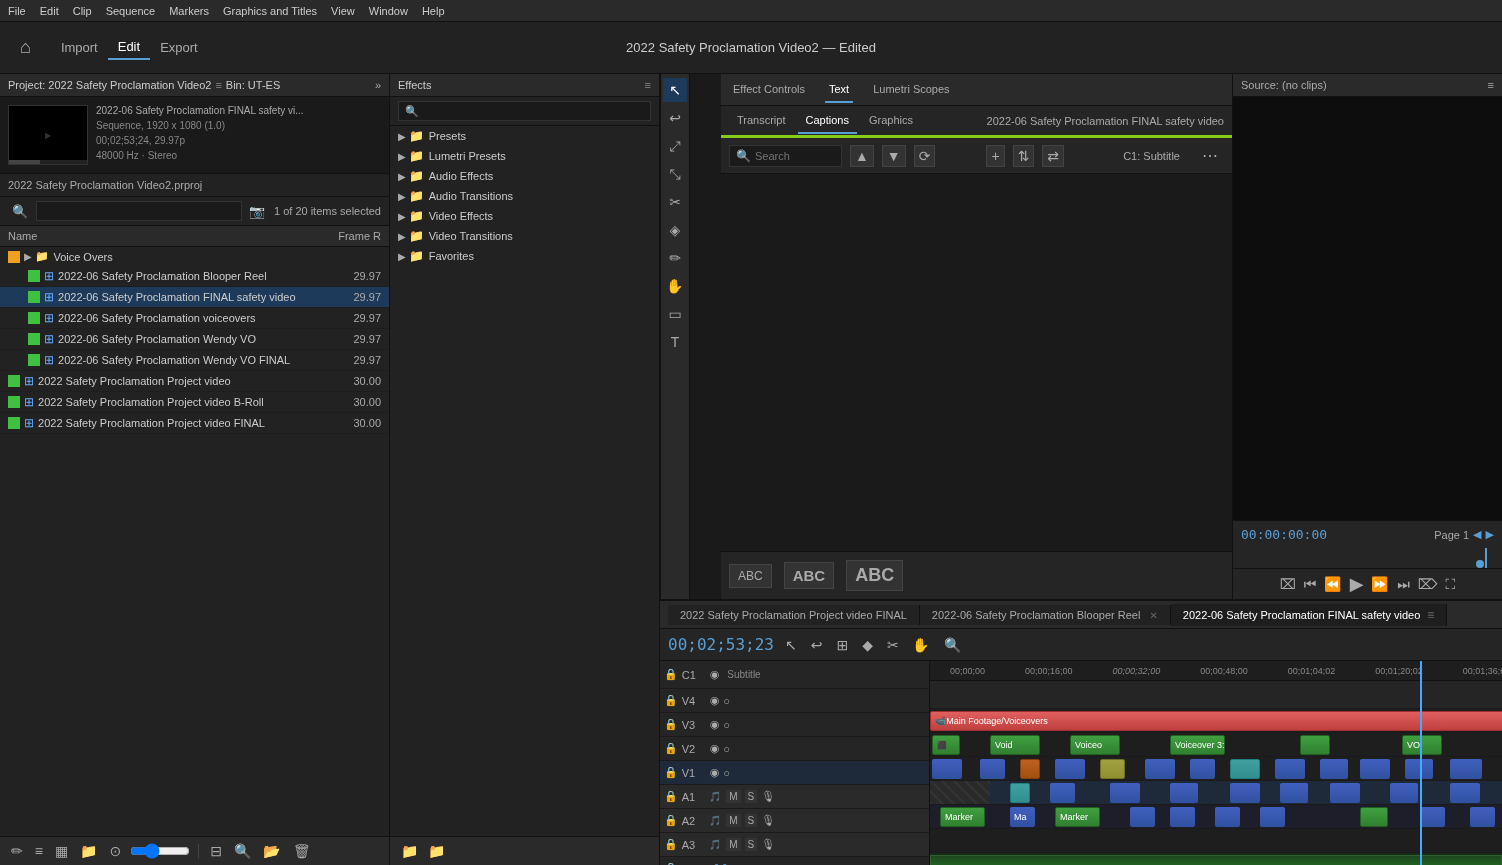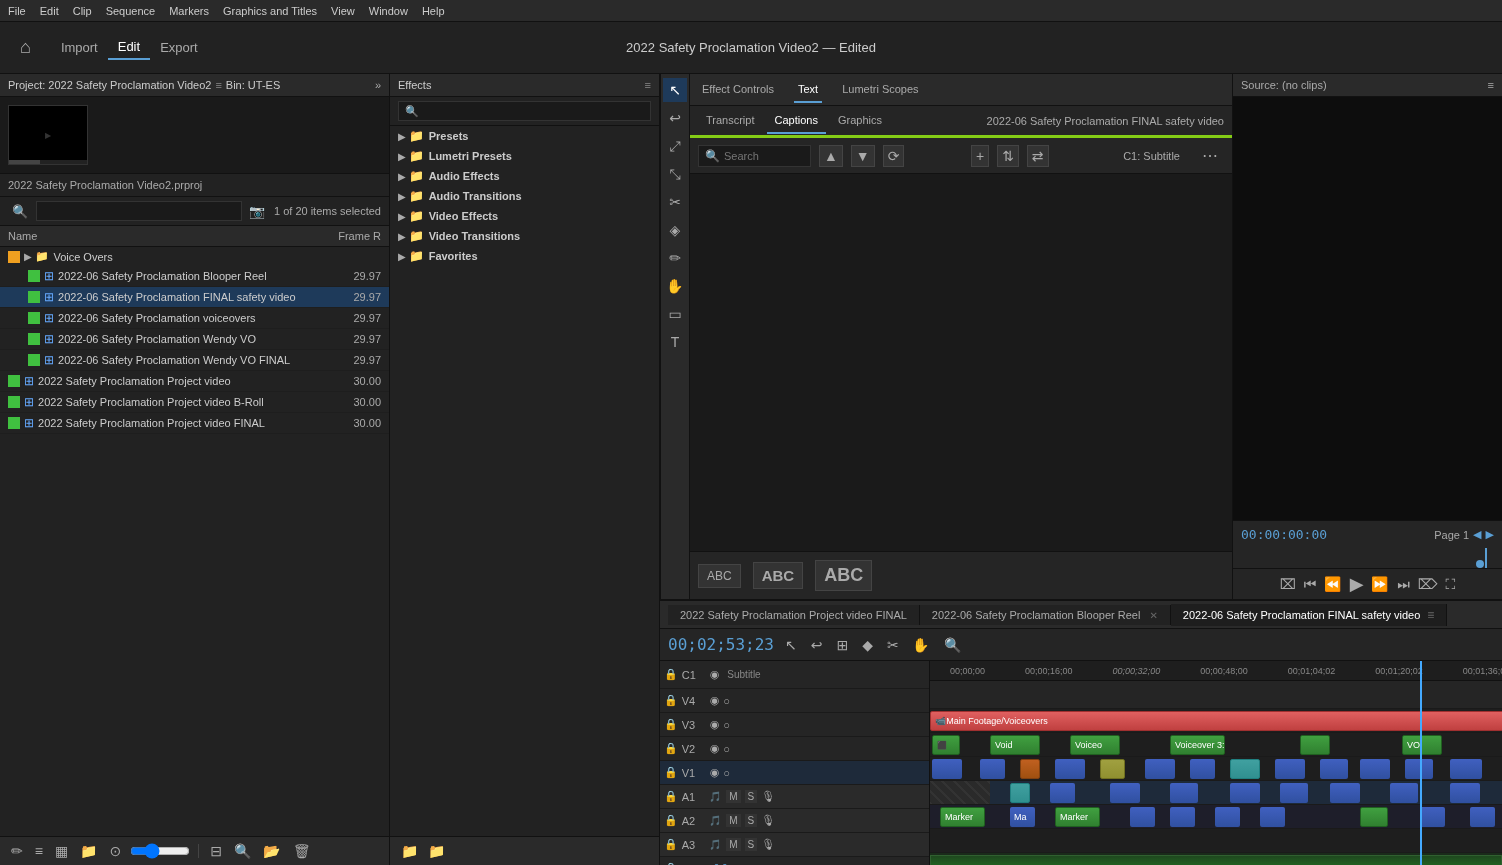--- a/index.html
+++ b/index.html
@@ -62,25 +62,25 @@
     
     
     #effectsPanel { width: 270px; min-width: 270px; background: #222; border-right: 1px solid #111; display: flex; flex-direction: column; }
     #effectsHeader { background: #2a2a2a; padding: 5px 8px; display: flex; align-items: center; justify-content: space-between; border-bottom: 1px solid #111; }
     #effectsSearch { padding: 4px 8px; border-bottom: 1px solid #111; }
     #effectsSearch input { width: 100%; background: #1a1a1a; border: 1px solid #333; color: #ccc; padding: 3px 6px; font-size: 11px; outline: none; }
     #effectsList { flex: 1; overflow-y: auto; }
     .effect-group { padding: 3px 8px; cursor: pointer; display: flex; align-items: center; gap: 4px; }
     .effect-group .arrow { color: #aaa; font-size: 10px; }
     .effect-group .folder-icon { color: #aaa; font-size: 12px; }
-    .effect-group .label { color: #ccc; font-size: 11px; font-weight: bold; }
+    .effect-group .label { color: #ccc; font-size: 11px; }
     .effects-toolbar { background: #2a2a2a; padding: 4px 8px; display: flex; align-items: center; gap: 4px; border-top: 1px solid #111; }
     
     
-    #centerPanel { flex: 1; background: #701a75; display: flex; flex-direction: column; }
+    #centerPanel { flex: 1; background: #701a75; display: flex; flex-direction: column; margin-left: 31px; }
     
     
     #topTabBar { background: #2a2a2a; padding: 0 8px; display: flex; align-items: center; border-bottom: 1px solid #111; height: 32px; gap: 16px; }
     .top-tab { color: #aaa; font-size: 11px; cursor: pointer; padding: 6px 4px; border-bottom: 2px solid transparent; }
     .top-tab.active { color: #fff; border-bottom: 2px solid #5a9fd4; }
     
     #secondTabBar { background: #252525; padding: 0 8px; display: flex; align-items: center; border-bottom: 3px solid #84cc16; height: 32px; gap: 2px; justify-content: space-between; }
     .second-tab-left { display: flex; gap: 4px; }
     .second-tab { color: #aaa; font-size: 11px; cursor: pointer; padding: 6px 8px; border-bottom: 2px solid transparent; }
     .second-tab.active { color: #fff; border-bottom: 2px solid #5a9fd4; }
@@ -180,20 +180,26 @@
       <span style="color:#888; margin: 0 4px;">≡</span>
       <span class="panel-title">Bin: UT-ES</span>
       <span style="margin-left:auto;" class="panel-icon">»</span>
     </div>
 
     <div id="previewArea">
       <div id="previewThumb">
         <span style="color:#333; font-size: 8px;">▶</span>
         <div style="position:absolute; bottom: 0; left: 0; right: 0; height: 4px; background: #222;"></div>
         <div style="position:absolute; bottom: 0; left: 0; width: 40%; height: 4px; background: #444;"></div>
+      </div>
+      <div id="previewInfo">
+        <div class="title">2022-06 Safety Proclamation FINAL safety vi...</div>
+        <div class="meta">Sequence, 1920 x 1080 (1.0)</div>
+        <div class="meta">00;02;53;24, 29.97p</div>
+        <div class="meta">48000 Hz · Stereo</div>
       </div>
     </div>
 
     <div id="projectFile">
       <div class="filename">2022 Safety Proclamation Video2.prproj</div>
     </div>
 
     <div id="searchRow">
       <span class="icon-btn">🔍</span>
       <input type="text" style="">

